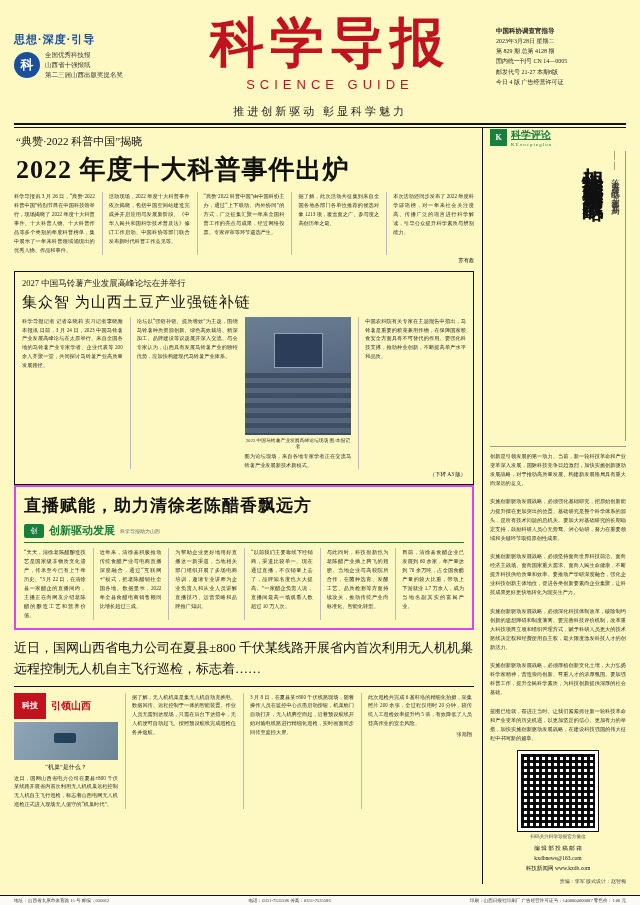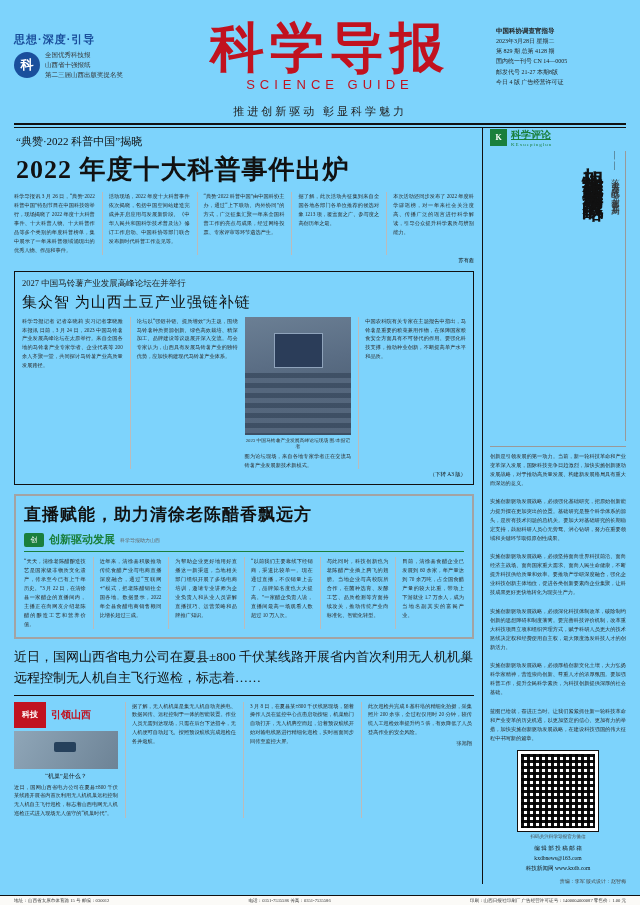--- a/index.html
+++ b/index.html
@@ -6,21 +6,21 @@
   body{
     width:640px;height:905px;
     background:#f2f0ec;
     font-family:"Liberation Serif", serif;
     color:#111;
     overflow:hidden;
   }
   .page{
     position:relative;
     width:640px;height:905px;
-    background:#7dd3fc;
+    background:#fef9c3;
     box-sizing:border-box;
     padding:10px 14px 0 14px;
   }
 
   
   .masthead{
     display:flex;align-items:center;justify-content:space-between;
     height:92px;
   }
   .mh-left{width:150px;display:flex;flex-direction:column;align-items:flex-start;gap:3px;}
@@ -33,21 +33,21 @@
     width:26px;height:26px;border-radius:50%;
     background:#1a4f9c;color:#fff;
     display:flex;align-items:center;justify-content:center;
     font-size:13px;font-weight:bold;flex:none;
   }
   .mh-awards{font-size:6.5px;line-height:1.55;color:#333;}
   .mh-center{flex:1;text-align:center;}
   .mh-title{
     font-size:54px;font-weight:bold;color:#c1121f;
     letter-spacing:6px;line-height:1;
-    font-family:Liberation Sans, sans-serif;
+    font-family:Liberation Mono, monospace;
   }
   .mh-en{
     margin-top:3px;font-size:13px;letter-spacing:5px;color:#c1121f;
     font-family:"Liberation Sans",sans-serif;
   }
   .mh-right{width:130px;font-size:6px;line-height:1.7;color:#222;text-align:left;}
   .mh-right .r1{font-weight:bold;font-size:6.5px;}
 
   .mh-sub{
     text-align:center;font-size:11px;letter-spacing:3px;color:#222;
@@ -104,21 +104,21 @@
   }
   .photo .seats{
     position:absolute;left:0;bottom:0;width:100%;height:52%;
     background:repeating-linear-gradient(180deg,#3d4e63 0 5px,#55677d 5px 10px);
     opacity:.92;
   }
   .photo-cap{font-size:4.8px;color:#333;text-align:center;margin-top:2px;}
   .s2-tail{font-size:5.4px;text-align:right;margin-top:2px;}
 
   
-  .redbox{border:2px solid #a3a3a3;margin-top:9px;padding:7px 8px 8px 8px;}
+  .redbox{border:2px solid #d946ef;margin-top:0;padding:7px 8px 8px 8px;}
   .s3-head{font-size:17px;font-weight:bold;letter-spacing:1px;}
   .s3-badge{display:flex;align-items:center;gap:5px;margin:6px 0 4px 0;}
   .s3-icon{
     width:20px;height:14px;background:#1a7f3c;border-radius:2px;
     display:flex;align-items:center;justify-content:center;color:#fff;font-size:7px;
   }
   .s3-b1{font-size:11px;font-weight:bold;color:#1a7f3c;}
   .s3-b2{font-size:5px;color:#666;}
   .s3-rule{border-top:1px solid #1a7f3c;margin:2px 0 5px 0;}
 

